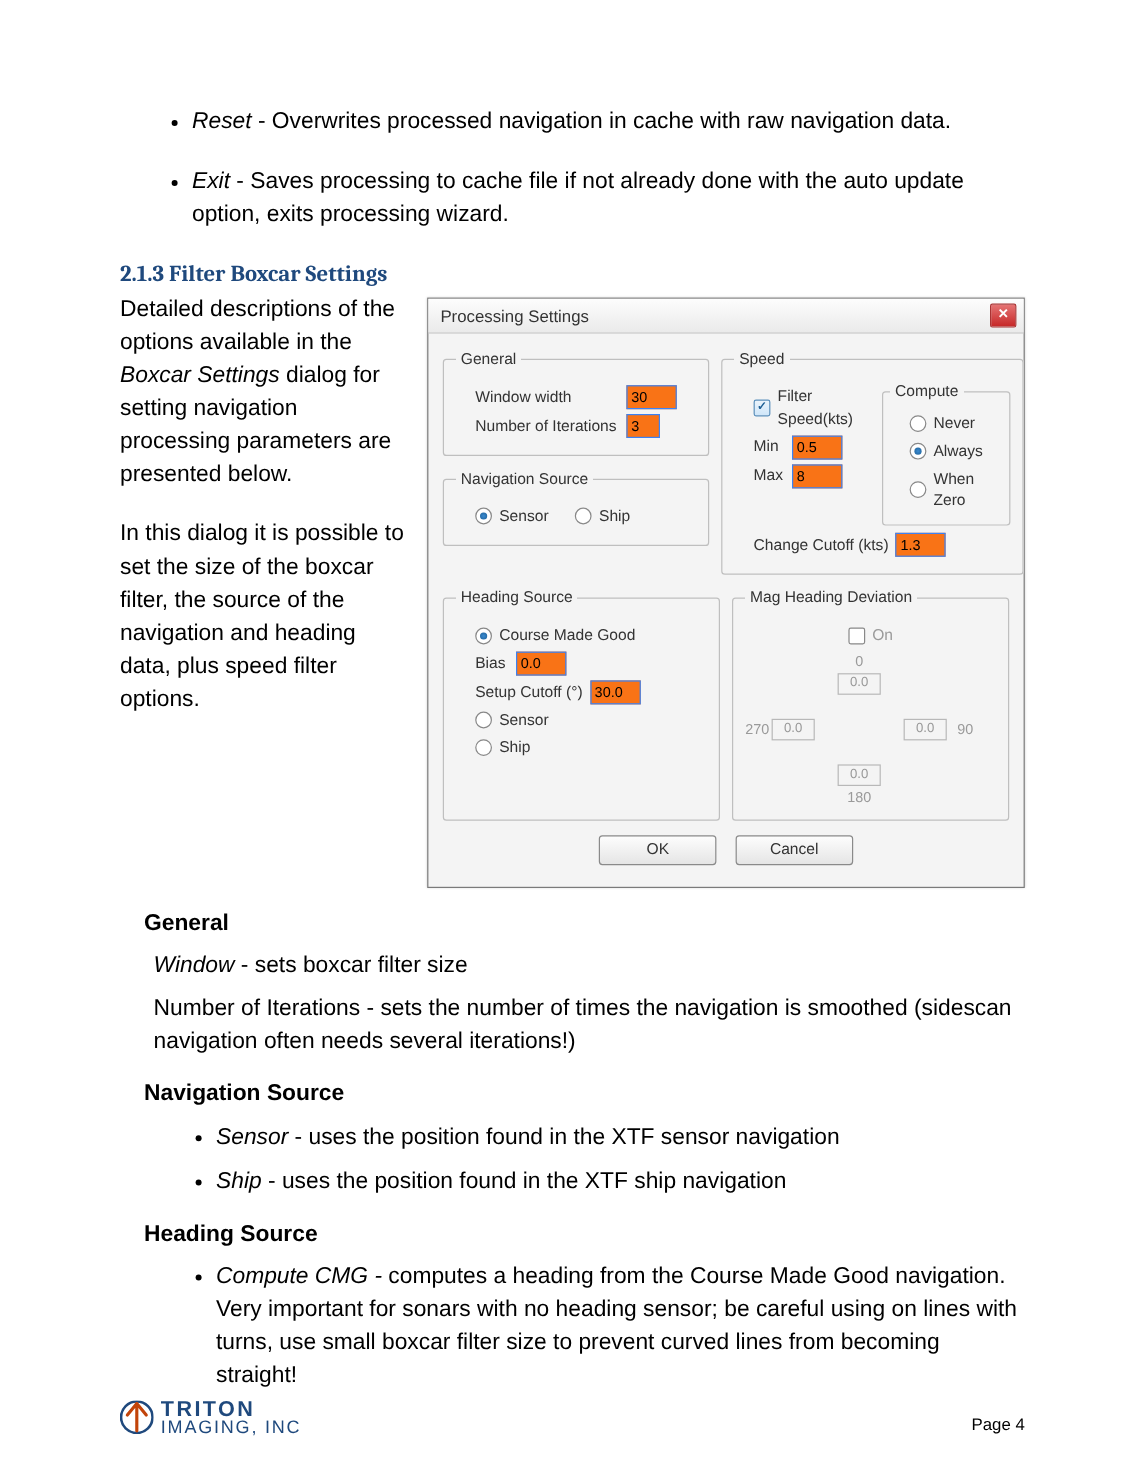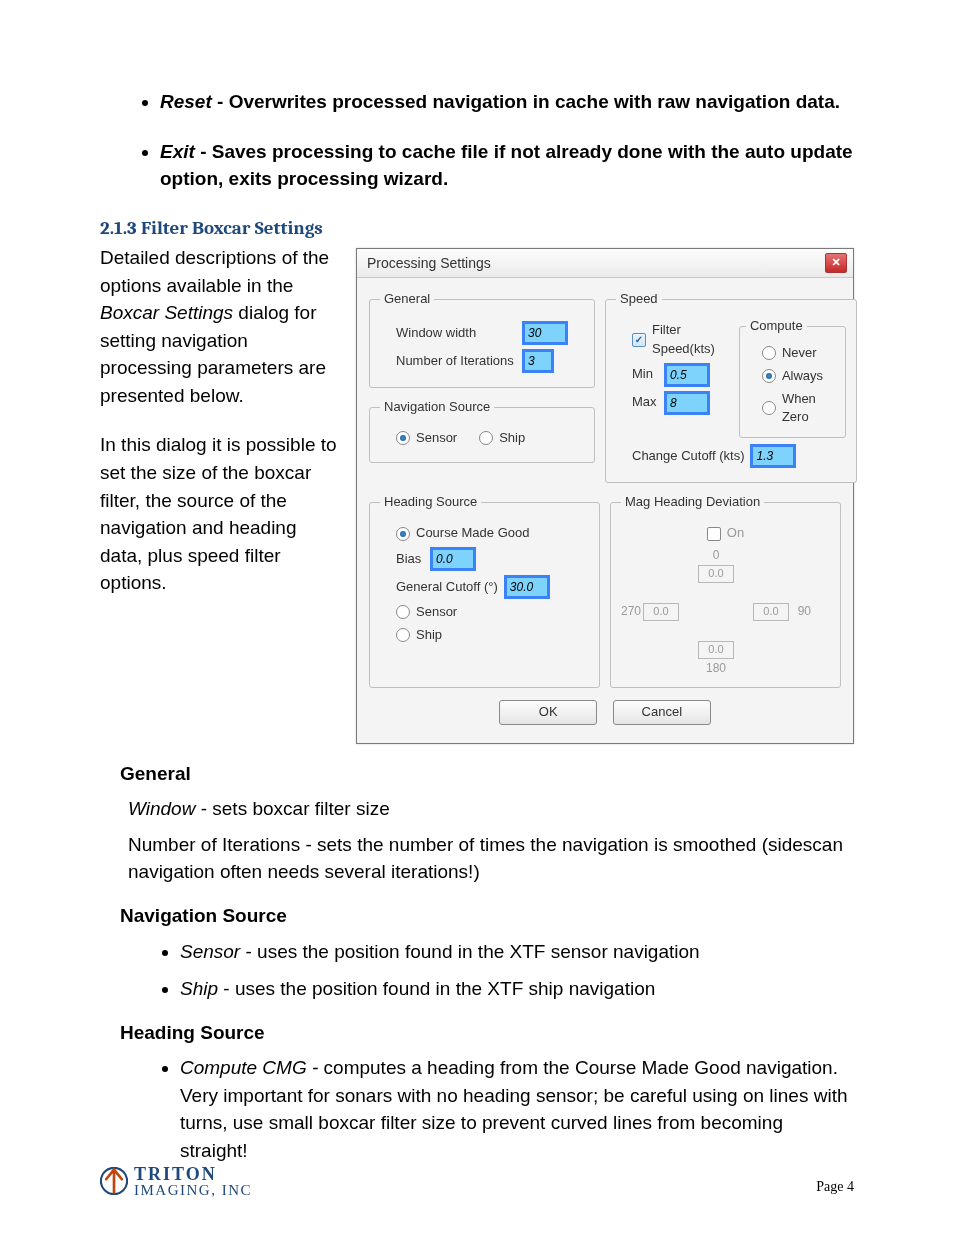--- a/index.html
+++ b/index.html
@@ -13,21 +13,20 @@
     color: #000;
     position: relative;
     line-height: 1.45;
   }
   .page {
     padding: 88px 100px 0 100px;
   }
   ul.topbullets {
     margin: 0 0 20px 0;
     padding-left: 60px;
-    font-weight: bold;
   }
   ul.topbullets li {
     margin-bottom: 22px;
   }
   .em { font-style: italic; }
   .secthead {
     color: #1f497d;
     font-family: Cambria, Georgia, serif;
     font-weight: bold;
     font-size: 19px;
@@ -80,27 +79,26 @@
   }
   fieldset legend {
     padding: 0 4px;
     color: #333;
     font-size: 13px;
   }
   .row2 { display: flex; gap: 10px; }
   .row2 > * { flex: 1; }
   .frow { display: flex; align-items: center; gap: 6px; margin: 4px 16px; font-size: 13px; }
   .txt {
-    border: 3px solid #3b82f6;
-    background: #7dd3fc;
+    border: 1px solid #3b82f6;
+    background: #f97316;
     height: 18px;
     padding: 0 3px;
     font-size: 12px;
     width: 34px;
-    font-style: italic;
   }
   .radio, .check {
     width: 12px; height: 12px; border-radius: 50%;
     border: 1px solid #888; background: #fff;
     display: inline-flex; align-items: center; justify-content: center;
     flex-shrink: 0;
   }
   .radio.sel::after {
     content: ""; width: 6px; height: 6px; border-radius: 50%;
     background: radial-gradient(#3b8bd1,#1d5e94);
@@ -146,21 +144,20 @@
 
   .subhead { font-weight: bold; margin: 16px 0 8px 20px; }
   .defn { margin: 0 0 8px 28px; }
   ul.bul { margin: 4px 0 14px 0; padding-left: 80px; }
   ul.bul li { margin-bottom: 10px; }
 
   .footer {
     position: absolute; bottom: 38px; left: 100px; right: 100px;
     display: flex; justify-content: space-between; align-items: flex-end;
     font-size: 14px;
-    font-family: Liberation Serif, serif;
   }
   .logo { display: flex; align-items: center; gap: 6px; }
   .logomark {
     width: 28px; height: 28px;
   }
   .logotext { line-height: 0.95; }
   .logotext .l1 { font-weight: 800; letter-spacing: 2px; font-size: 18px; color:#1f497d;}
   .logotext .l2 { font-size: 15px; letter-spacing: 1.5px; color:#1f497d;}
 </style>
 </head>
@@ -260,21 +257,21 @@
             <legend>Heading Source</legend>
             <div class="frow">
                 <span class="radio sel"></span>
                 <span>Course Made Good</span>
               </div>
             <div class="frow">
               <span style="width:28px">Bias</span>
               <input class="txt" value="0.0" style="">
             </div>
             <div class="frow">
-              <span>General Cutoff (°)</span>
+              <span>Setup Cutoff (°)</span>
               <input class="txt" value="30.0" style="">
             </div>
             <div class="frow">
                 <span class="radio"></span>
                 <span>Sensor</span>
               </div>
             <div class="frow">
                 <span class="radio"></span>
                 <span>Ship</span>
               </div>

